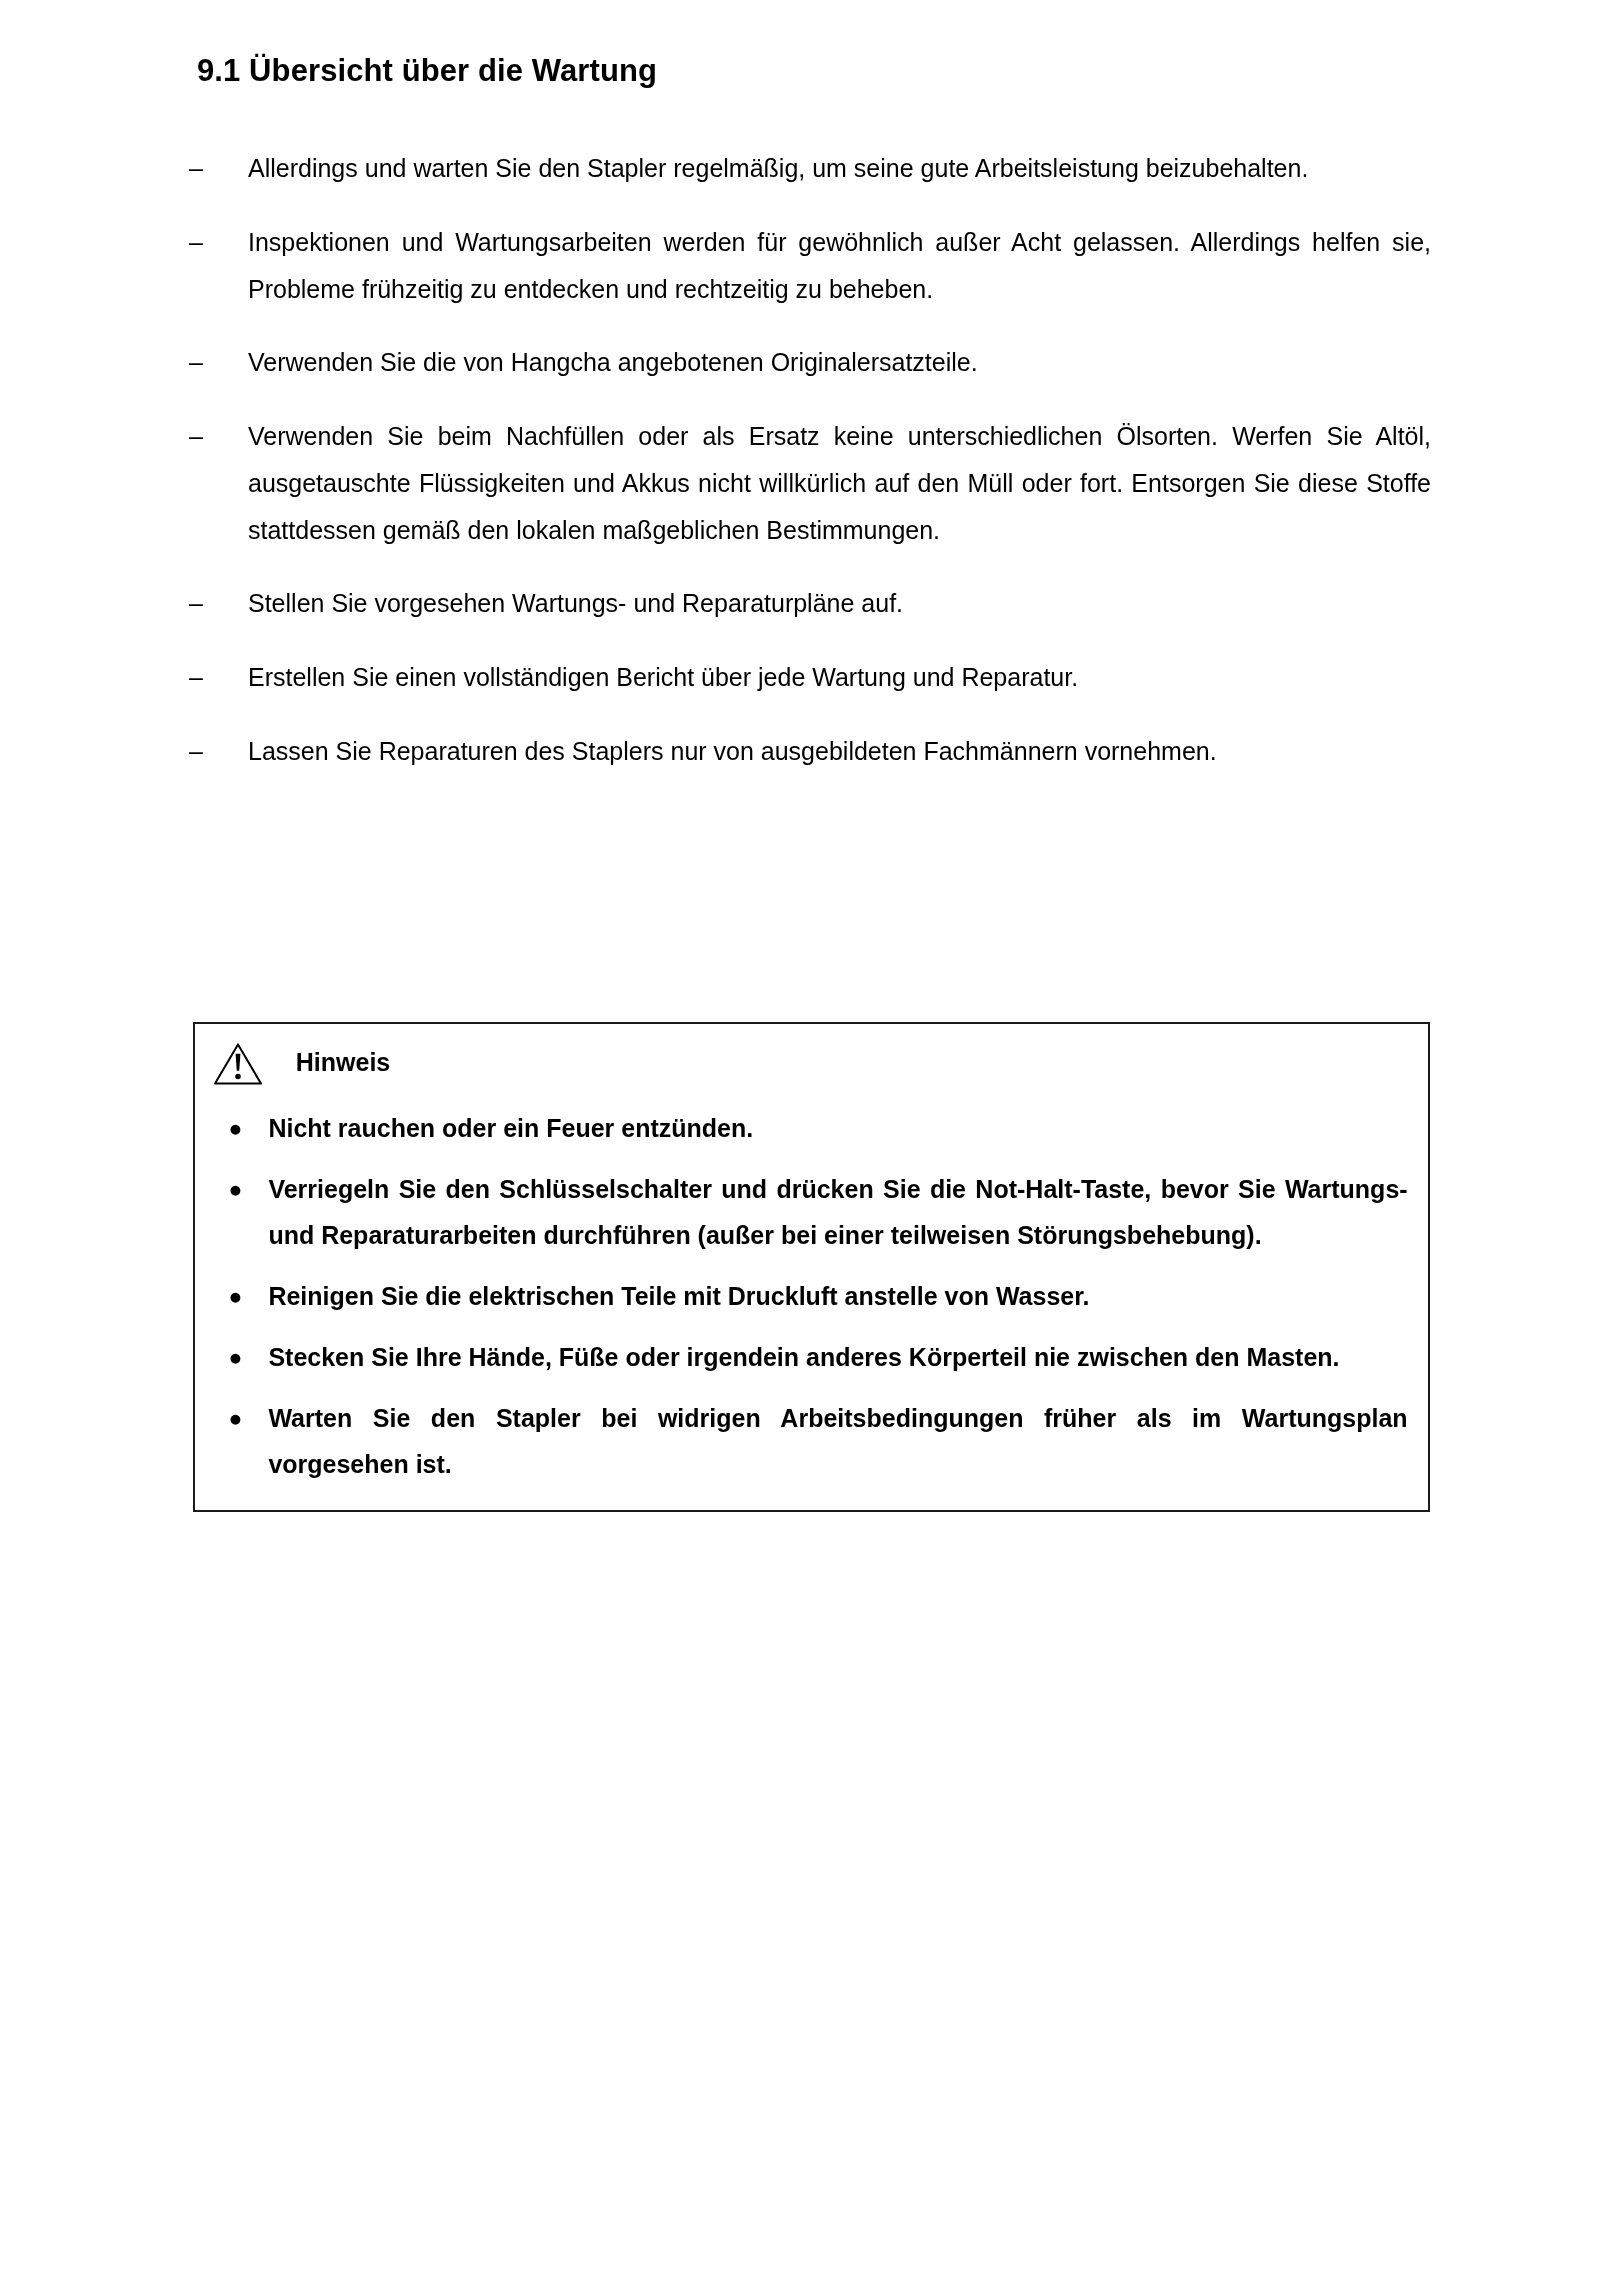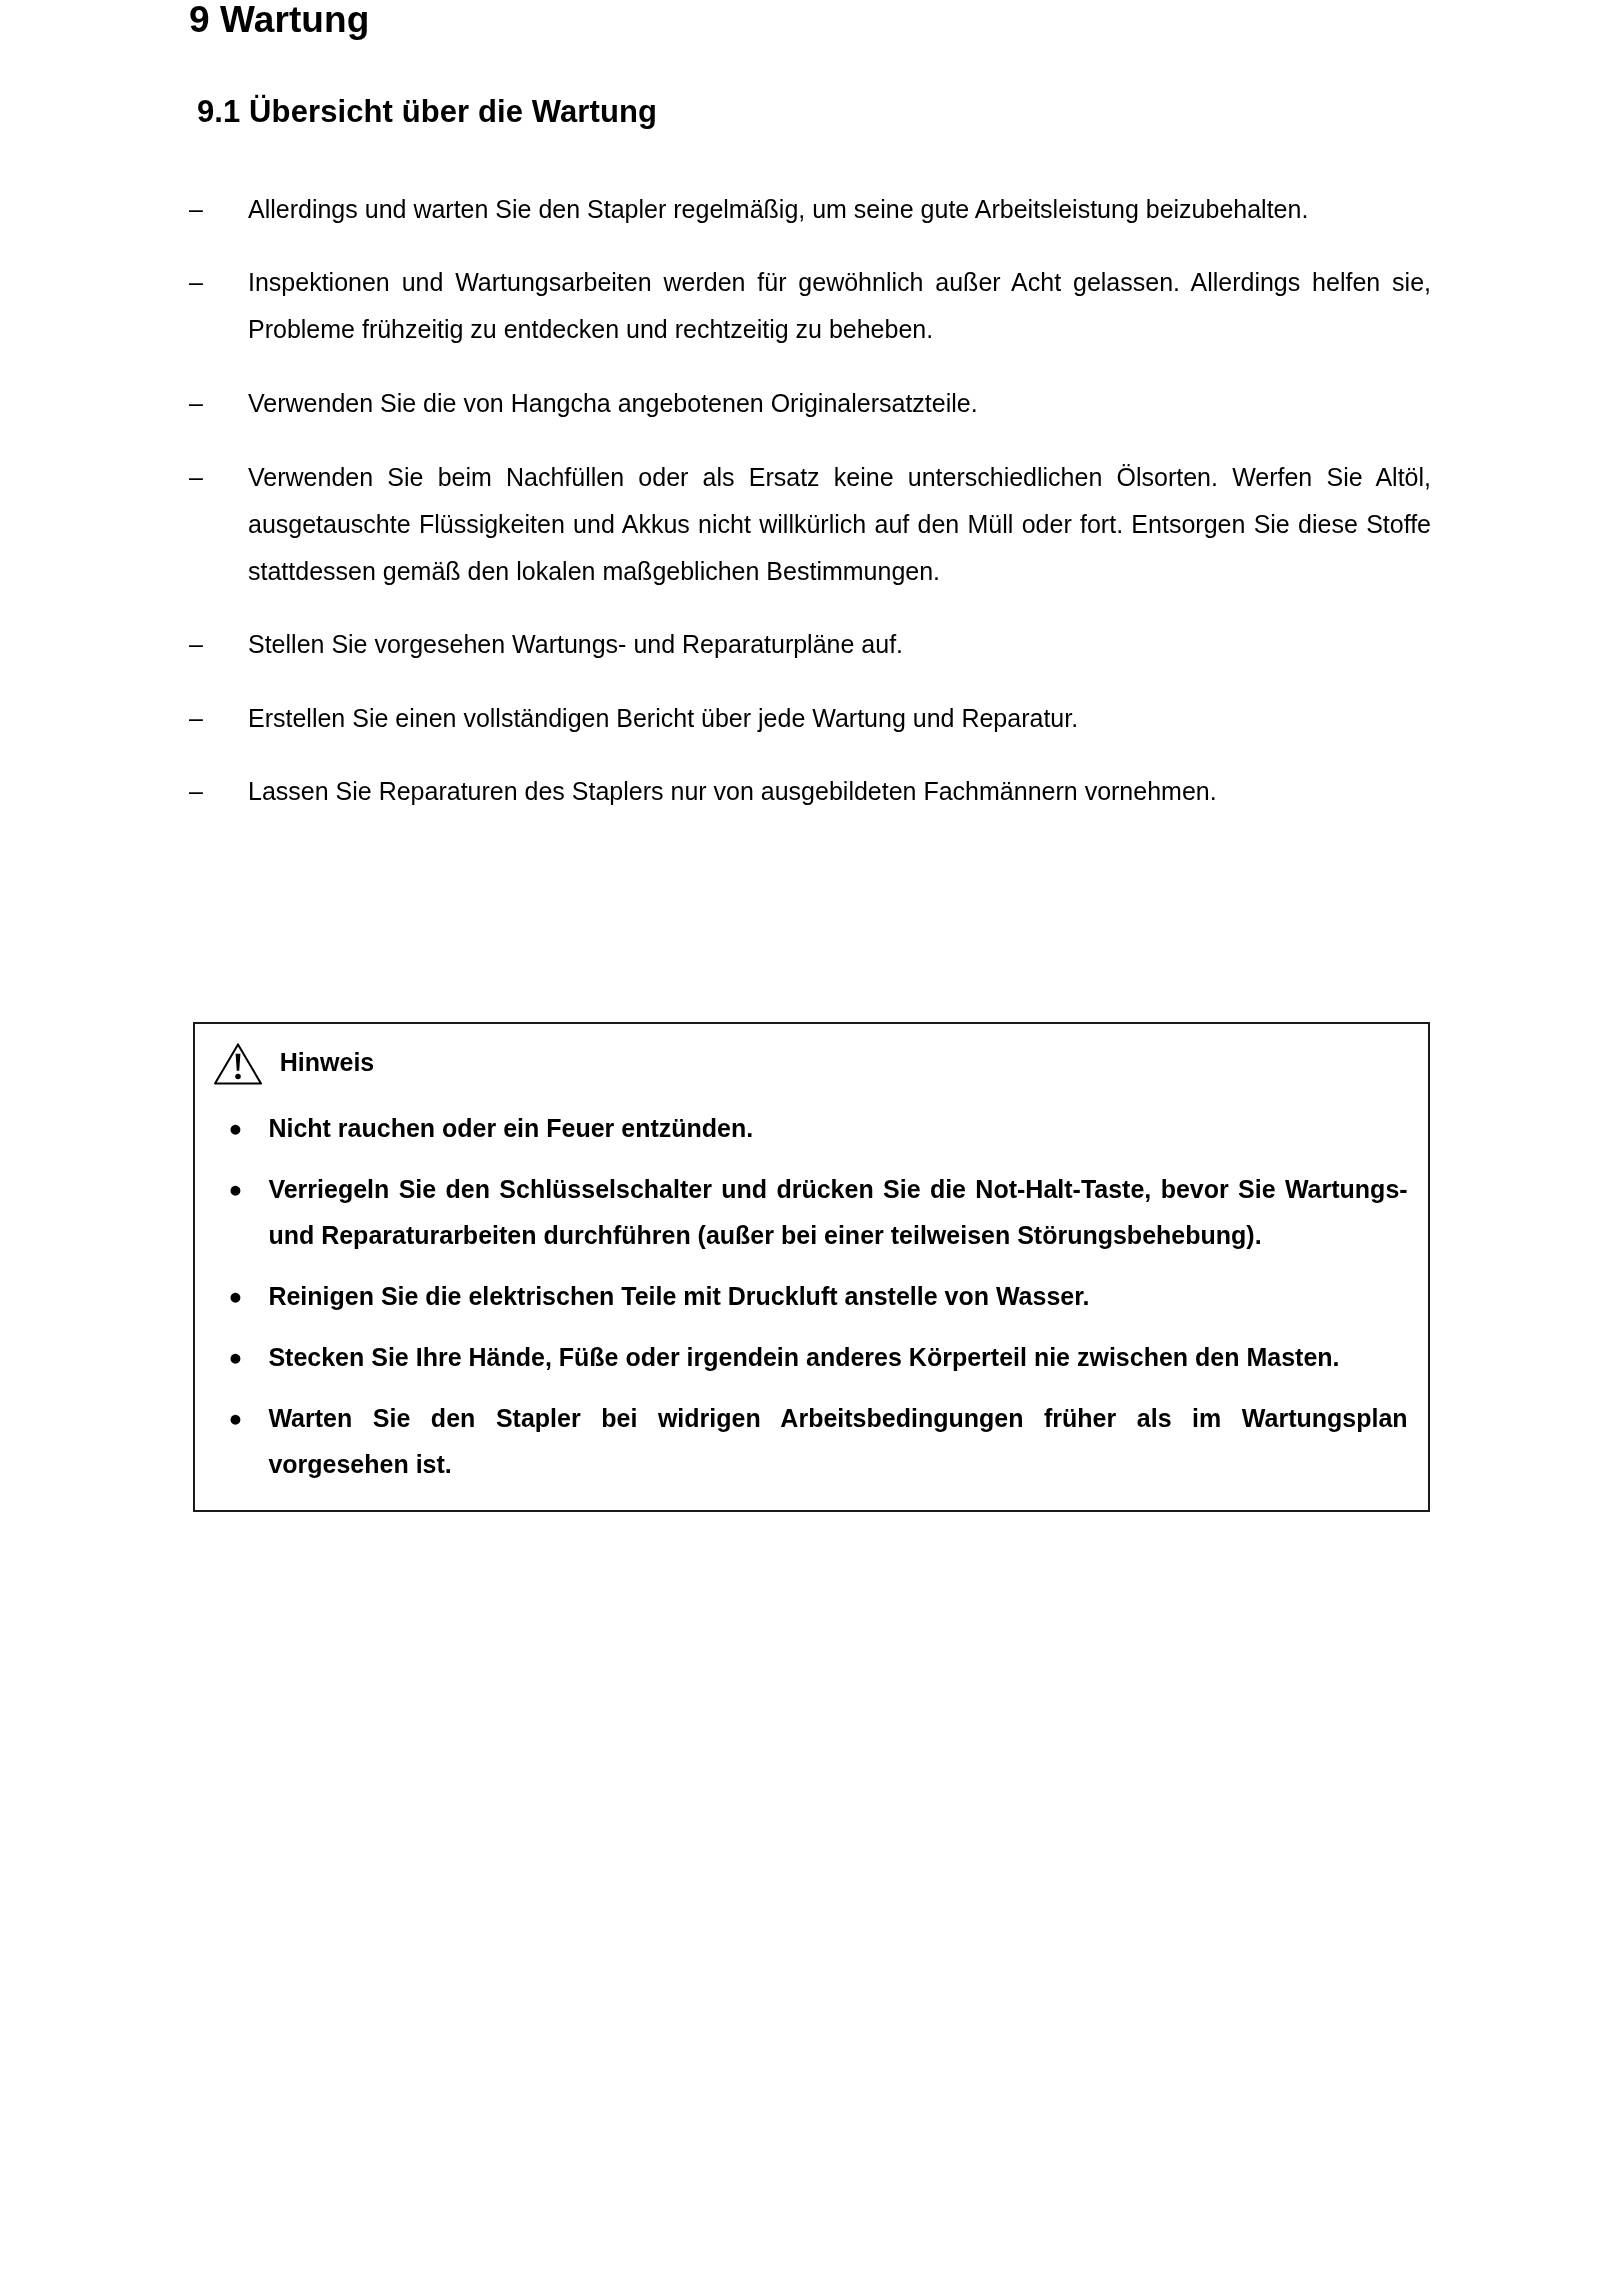--- a/index.html
+++ b/index.html
@@ -85,20 +85,21 @@
     width: 50px;
     height: 44px;
     flex: 0 0 auto;
     display: block;
   }
   .notice-head-label {
     font-size: 25px;
     font-weight: bold;
     line-height: 1;
     padding-bottom: 2.7px;
+    margin-left: 16px;
   }
   .notice-item {
     position: relative;
     font-size: 25px;
     font-weight: bold;
     line-height: 46px;
     text-align: justify;
     text-justify: inter-word;
     padding-left: 55px;
     margin-bottom: 15px;
@@ -124,21 +125,20 @@
     line-height: 1;
   }
 </style>
 </head>
 <body>
 
 <div class="page">
 
   <div class="content">
 
-    <h1 class="chapter-title">9 Wartung</h1>
 
     <div class="spacer-after-h1"></div>
 
     <h2 class="section-title">9.1 Übersicht über die Wartung</h2>
 
     <div class="spacer-after-h2"></div>
 
     <div class="overview-list">
 
       <div class="dash-item">

